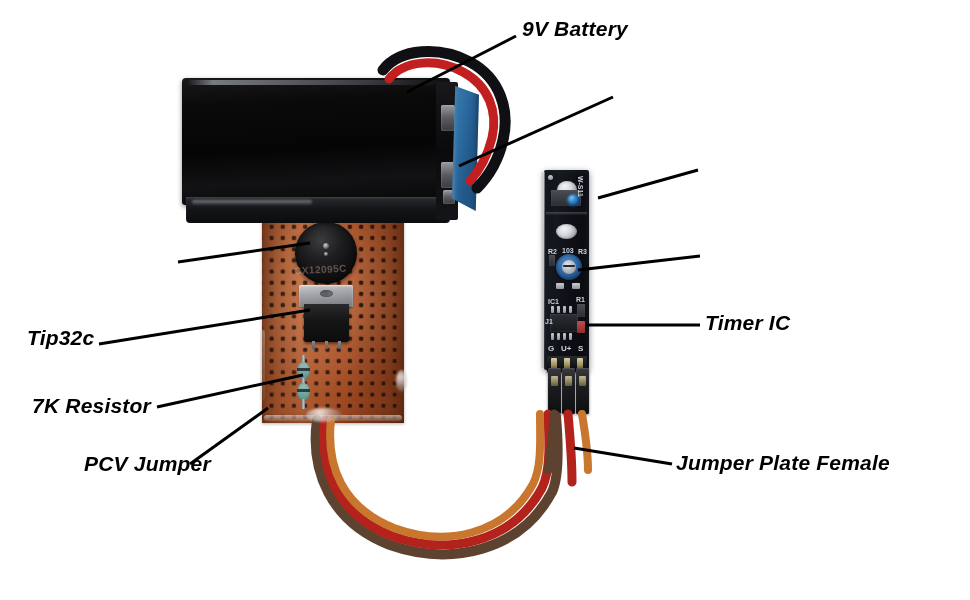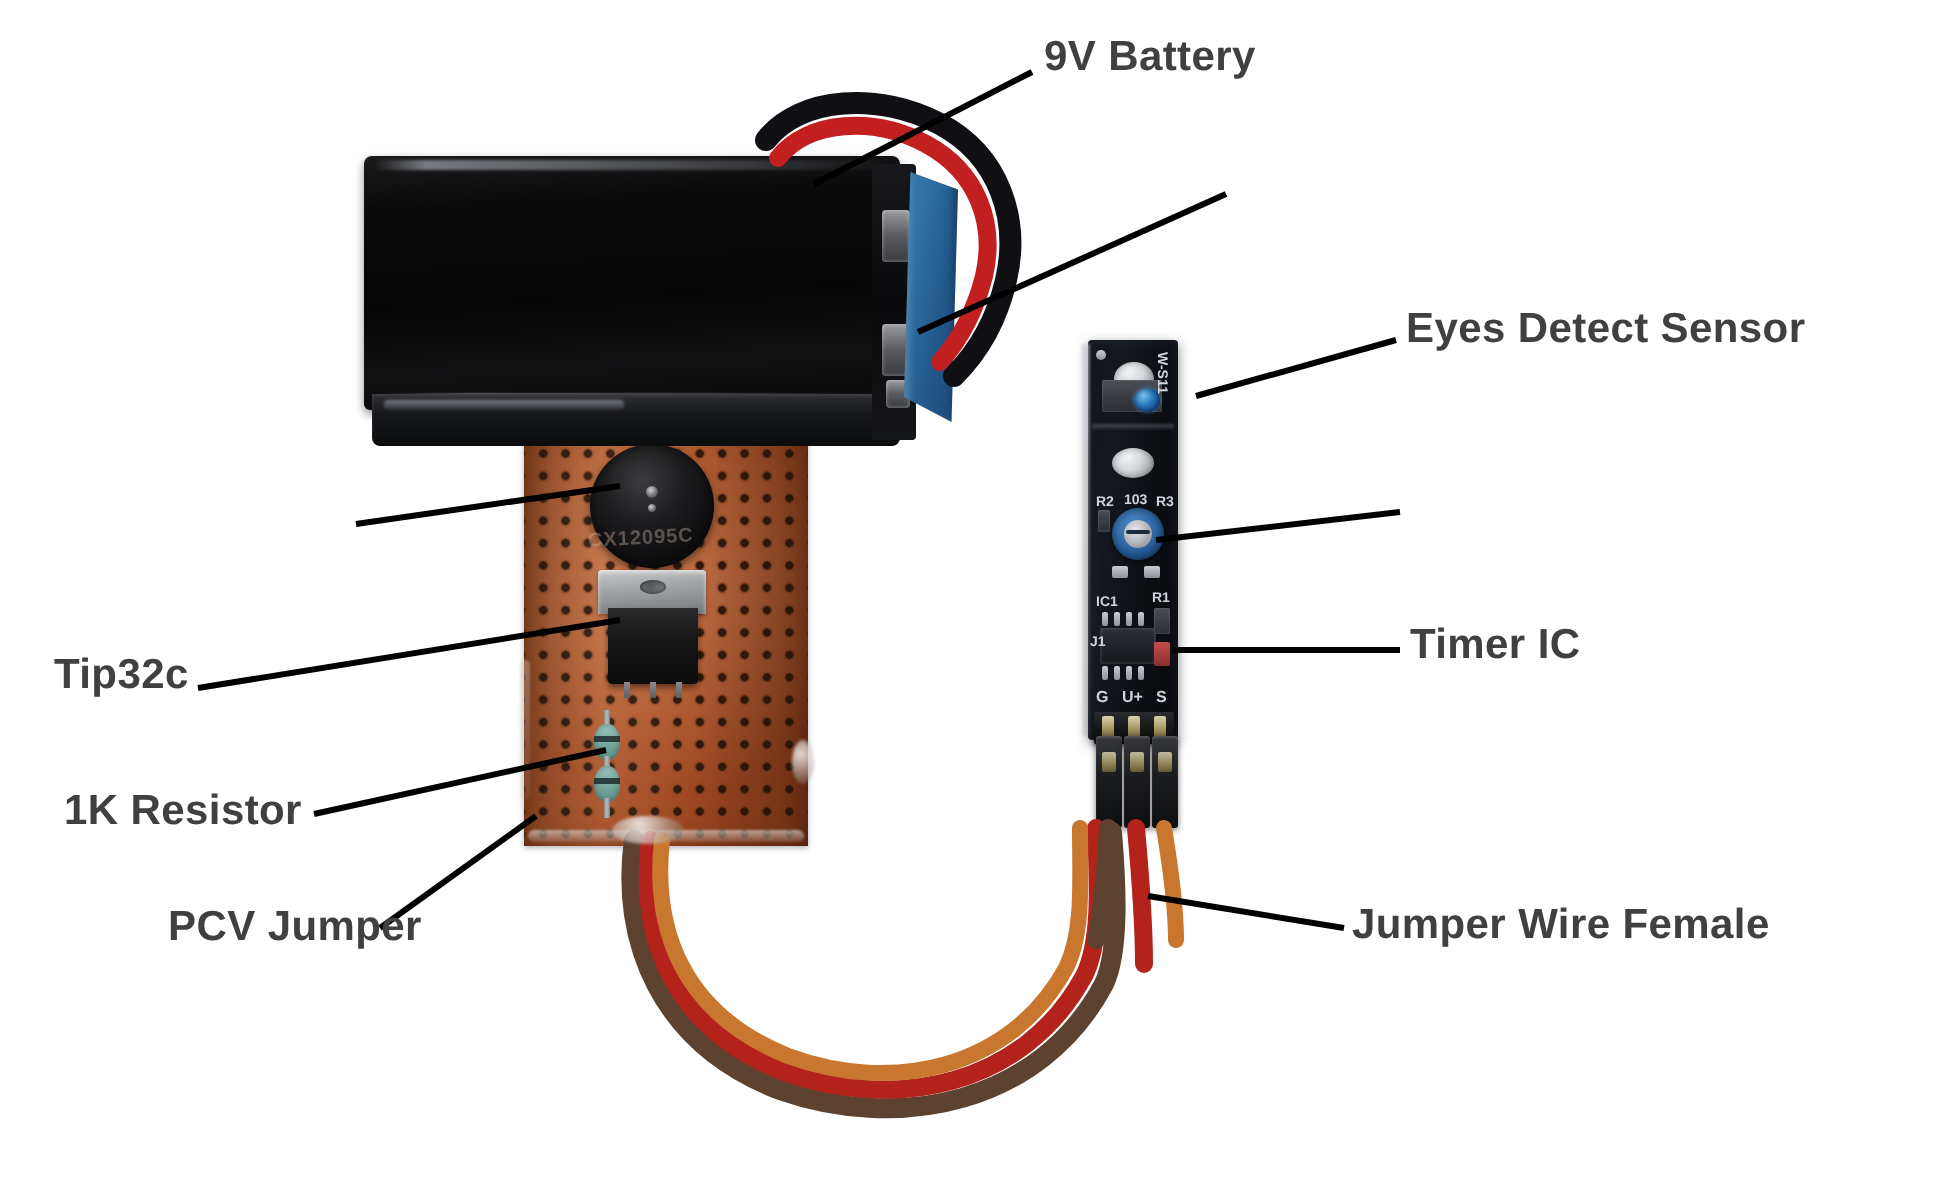--- a/index.html
+++ b/index.html
@@ -18,27 +18,28 @@
   }
   #photo-layer, #leader-layer, #label-layer {
     position: absolute;
     left: 0; top: 0;
     width: 970px; height: 600px;
   }
   #leader-layer { pointer-events: none; }
 
   .ann-label {
     position: absolute;
-    color: #404040;
+    color: #000000;
     font-family: "Liberation Sans", sans-serif;
     font-weight: bold;
     font-size: 21px;
     letter-spacing: 0.2px;
     white-space: nowrap;
     line-height: 1;
+    font-style: italic;
   }
 
   
 
   
   .perfboard {
     position: absolute;
     background:
       radial-gradient(circle at 50% 40%, rgba(255,190,140,0.35), rgba(0,0,0,0) 70%),
       linear-gradient(100deg, #a8532a 0%, #b45c2e 18%, #a94f25 45%, #98441f 75%, #8d3f1d 100%);
@@ -413,21 +414,20 @@
     <line x1="700" y1="325" x2="586" y2="325" stroke="#000" stroke-width="3"></line>
     <line x1="672" y1="464" x2="574" y2="448" stroke="#000" stroke-width="3"></line>
     <line x1="178" y1="262" x2="310" y2="243" stroke="#000" stroke-width="3"></line>
     <line x1="99" y1="344" x2="310" y2="310" stroke="#000" stroke-width="3"></line>
     <line x1="157" y1="407" x2="303" y2="375" stroke="#000" stroke-width="3"></line>
     <line x1="190" y1="464" x2="268" y2="408" stroke="#000" stroke-width="3"></line>
   </svg>
 
   <div id="label-layer">
     <div class="ann-label" style="left:522px; top:18px;">9V Battery</div>
-    <div class="ann-label" style="left:703px; top:154px;">Eyes Detect Sensor</div>
     <div class="ann-label" style="left:705px; top:312px;">Timer IC</div>
-    <div class="ann-label" style="left:676px; top:452px;">Jumper Wire Female</div>
+    <div class="ann-label" style="left:676px; top:452px;">Jumper Plate Female</div>
     <div class="ann-label" style="left:27px; top:327px;">Tip32c</div>
-    <div class="ann-label" style="left:32px; top:395px;">1K Resistor</div>
+    <div class="ann-label" style="left:32px; top:395px;">7K Resistor</div>
     <div class="ann-label" style="left:84px; top:453px;">PCV Jumper</div>
   </div>
 
 </div>
 
 </body></html>

